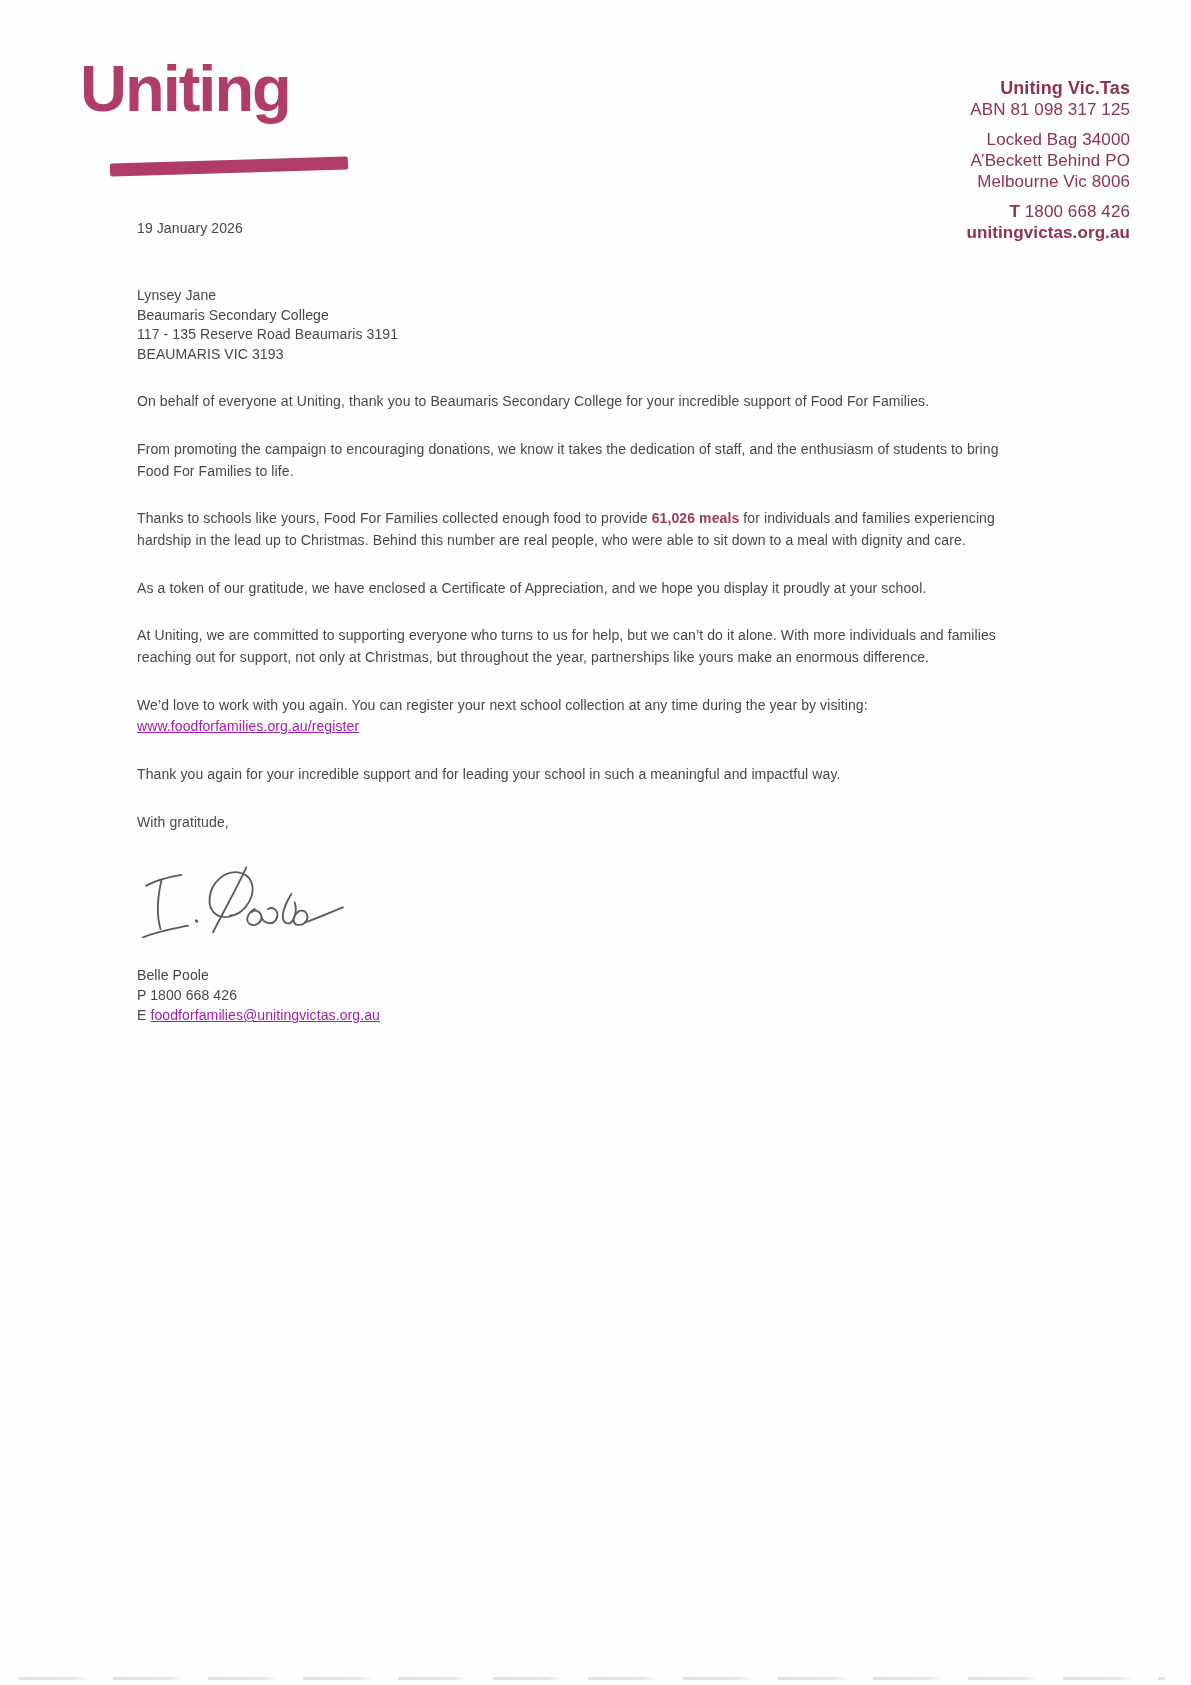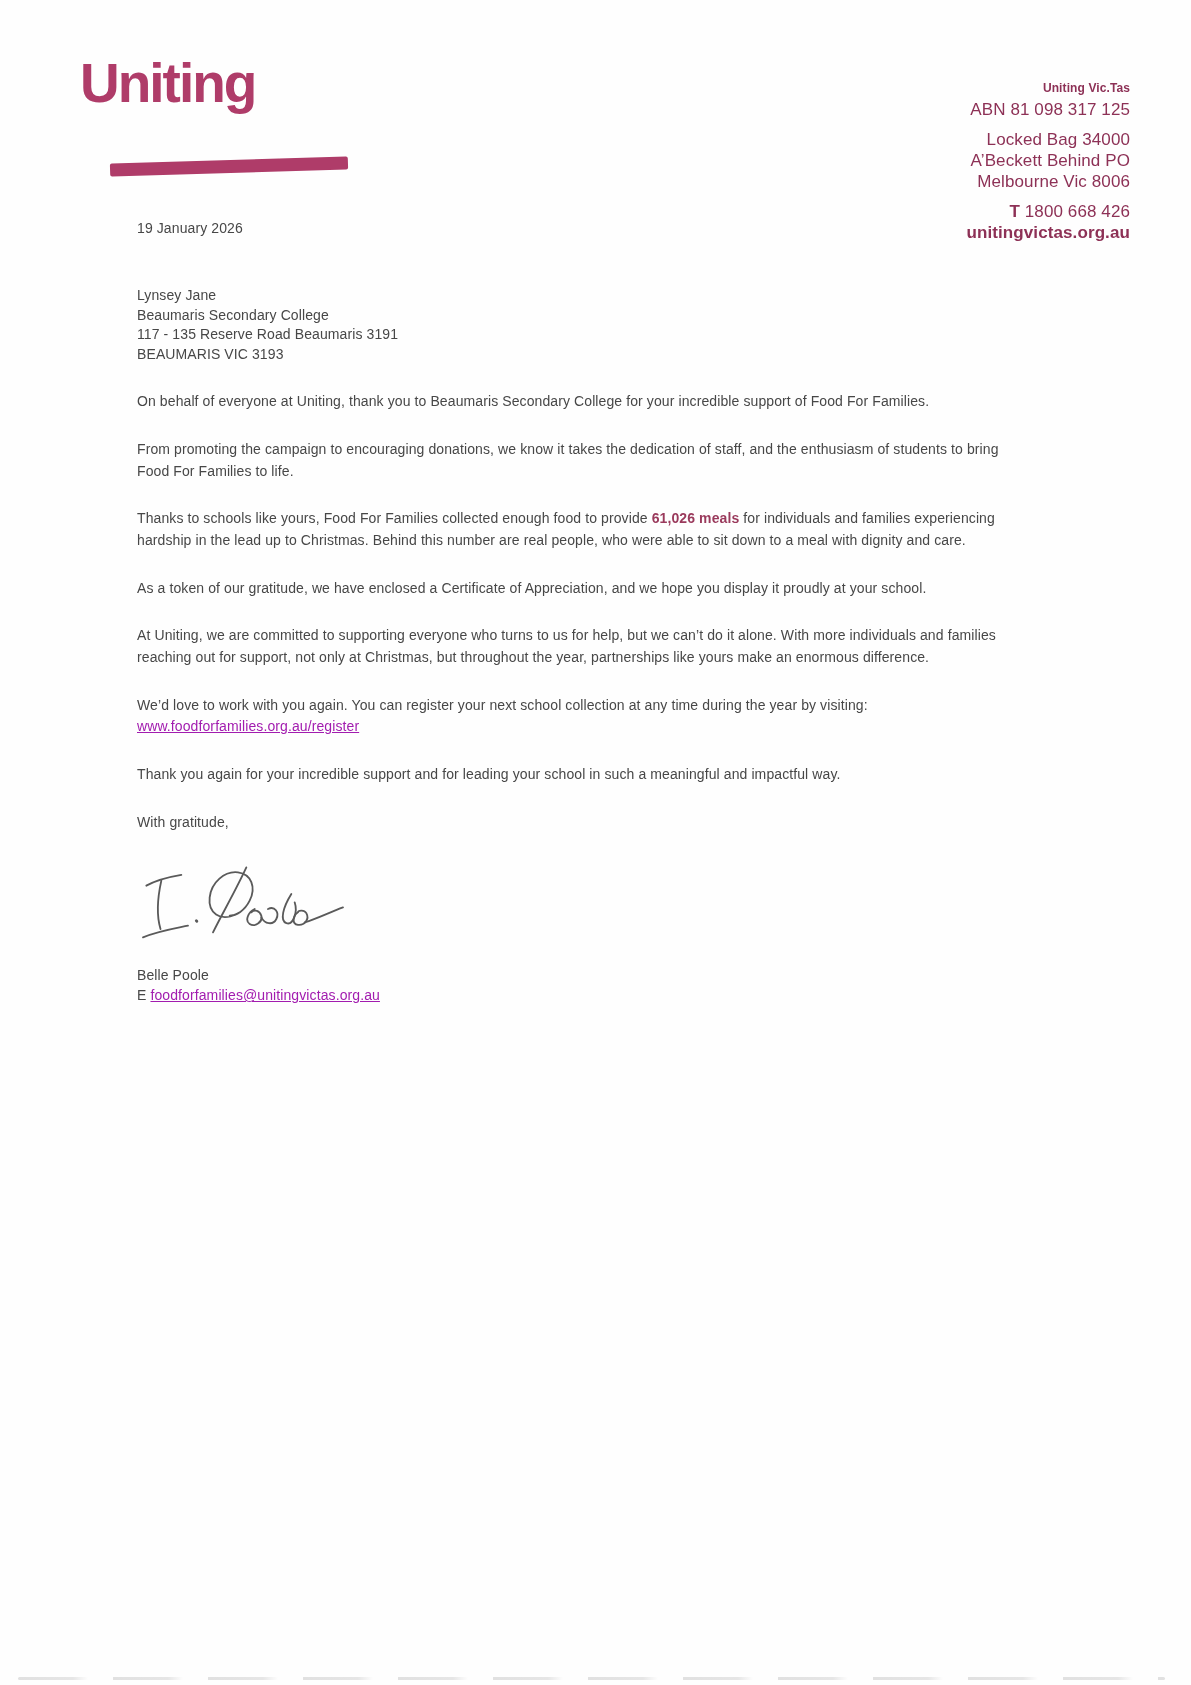--- a/index.html
+++ b/index.html
@@ -9,37 +9,37 @@
     margin:0 auto;
     background:#fefefe;
     font-family:"Liberation Sans", sans-serif;
     color:#474747;
     overflow:hidden;
   }
 
   
   .logo { position:absolute; left:80px; top:56px; width:340px; height:130px; }
   .logo-text {
-    font-size:55px; font-weight:bold; letter-spacing:-2px;
+    font-size:65px; font-weight:bold; letter-spacing:-2px;
     color:#AF3C69; line-height:1;
   }
   .logo-underline {
     position:absolute; left:30px; top:104px;
     width:238px; height:13px; background:#AF3C69;
     transform:rotate(-1.7deg); border-radius:2px;
   }
 
   
   .letterhead {
     position:absolute; top:78px; right:61px;
     text-align:right; color:#8D3156;
     font-size:17px; line-height:21px; letter-spacing:0.1px;
   }
   .lh-bold { font-weight:bold; }
-  .lh-name { font-weight:bold; font-size:12px; }
+  .lh-name { font-weight:bold; font-size:18px; }
   .lh-group { margin-top:9px; }
 
   
   .letter-body {
     position:absolute; left:137px; top:218px; width:862px;
     font-size:14px; line-height:1.55; letter-spacing:0.1px;
   }
   .letter-body p { margin:0 0 26px 0; }
   .date { margin:0; }
   .recipient { margin:46px 0 26px 0; line-height:1.42; }
@@ -118,18 +118,19 @@
       <path d="M136,8 C124,34 108,62 96,86"></path>
       <path d="M146,58 C138,62 134,72 140,76 C146,80 156,74 154,66 C152,60 146,58 142,62"></path>
       <path d="M154,68 C158,76 168,78 172,70 C176,62 170,54 162,58"></path>
       <path d="M190,40 C180,56 176,72 184,75 C192,78 198,62 194,50"></path>
       <path d="M198,62 C192,66 190,76 198,77 C206,78 212,70 208,63 C205,58 198,60 198,62"></path>
       <path d="M206,74 C220,70 236,62 252,56"></path>
     </svg>
 
     <div class="signoff">
       <div>Belle Poole</div>
+      <div><span>P</span> <span>1800 668 426</span></div>
       <div><span>E</span> <a class="link">foodforfamilies@unitingvictas.org.au</a></div>
     </div>
   </div>
 
   <div class="scan-artifact"></div>
 </div>
 
 </body></html>

